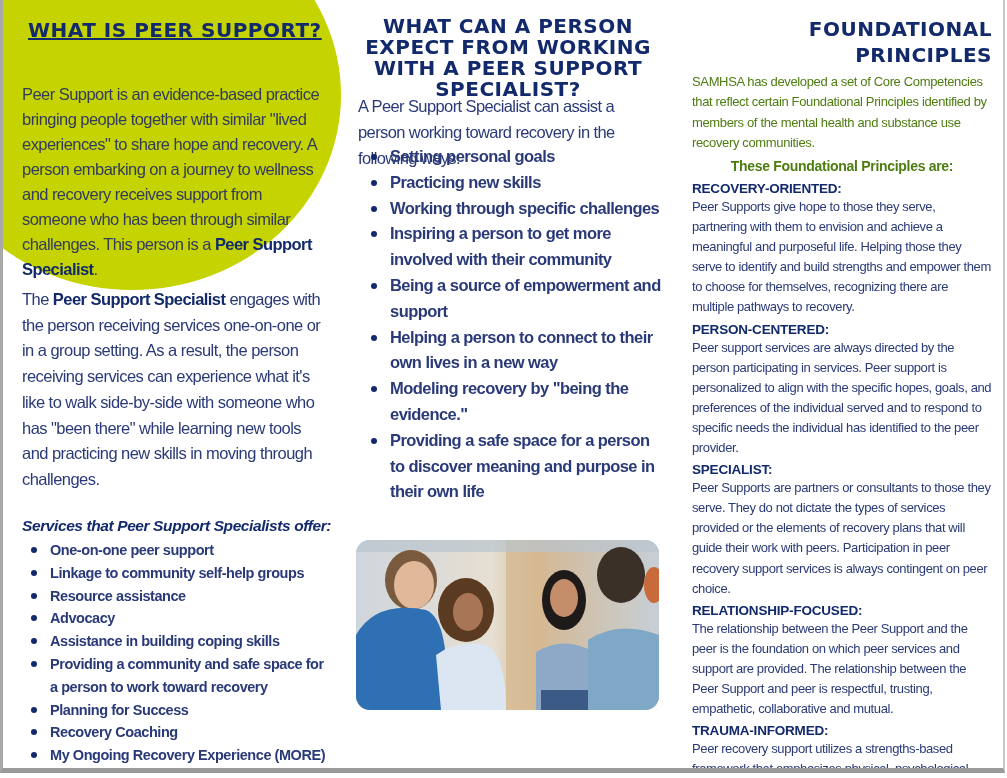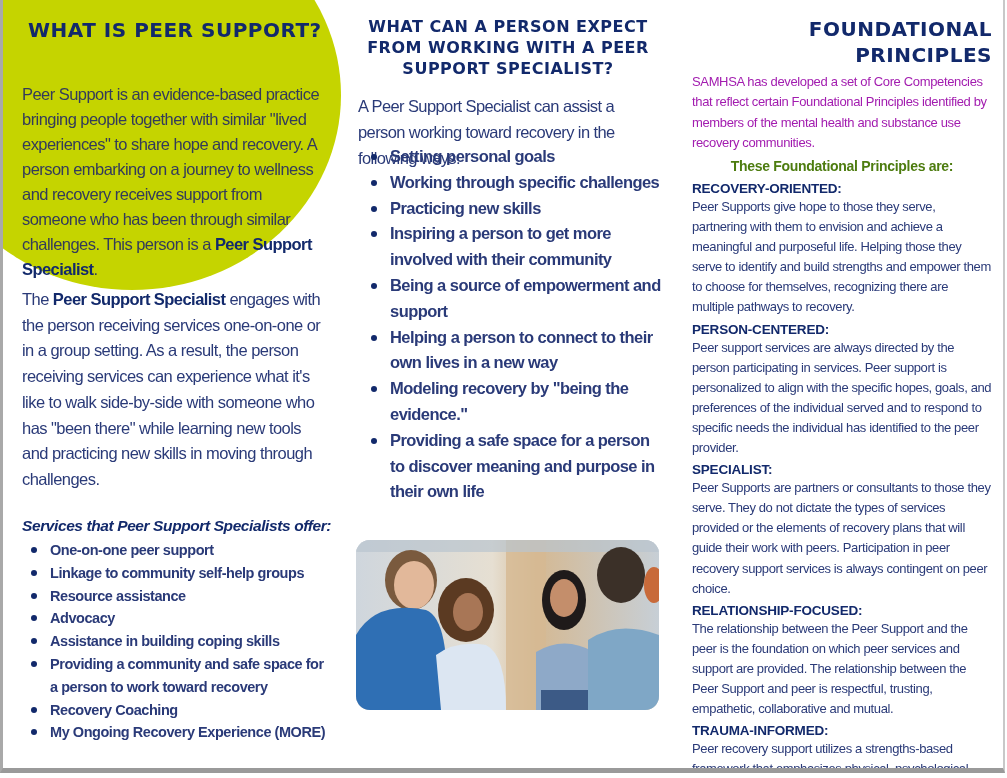--- a/index.html
+++ b/index.html
@@ -27,22 +27,22 @@
   .col { position:absolute; top:0; z-index:1; }
   .col1 { left:19px; width:310px; }
   .col2 { left:355px; width:300px; }
   .col3 { left:689px; width:300px; }
 
   h1.title {
     font-family:"DejaVu Sans", sans-serif;
     font-weight:bold; color:#12296b;
     margin:0; letter-spacing:0.5px;
   }
-  .t1 { position:absolute; left:6px; top:18px; font-size:20px; white-space:nowrap; }
-  .t2 { position:absolute; left:0; top:16px; width:300px; text-align:center; font-size:16px; line-height:21px; }
+  .t1 { position:absolute; left:6px; top:18px; font-size:20px; white-space:nowrap;text-decoration:underline; }
+  .t2 { position:absolute; left:0; top:16px; width:300px; text-align:center; font-size:20px; line-height:21px; }
   .t3 { position:absolute; left:0; top:16px; width:300px; text-align:right; font-size:20px; line-height:26px; }
   p { margin:0; }
   .para1 { position:absolute; top:82px; width:300px; font-size:16.5px; line-height:25px; color:#333b5a; letter-spacing:-0.55px; }
   .para2 { position:absolute; top:287px; width:300px; font-size:16.5px; line-height:25.7px; color:#2a3a78; letter-spacing:-0.55px; }
   b.bold { color:#12296b; font-weight:bold; }
   .svc-head { position:absolute; top:517px; font-size:15.5px; font-weight:bold; color:#12296b; letter-spacing:-0.4px; white-space:nowrap;font-style:italic; }
   ul { margin:0; padding:0; list-style:none; }
   .svc-list { position:absolute; top:539px; left:0; width:310px; }
   .svc-list li, .ways-list li {
     position:relative; padding-left:28px; color:#2a3a78;font-weight:bold;
@@ -57,21 +57,21 @@
   .ways-list { position:absolute; top:144px; left:4px; width:300px; }
   .ways-list li { font-size:16.5px; line-height:25.8px; letter-spacing:-0.55px; }
   .ways-list li::before { top:10px; }
 
   .photo {
     position:absolute; left:-2px; top:540px; width:303px; height:170px;
     border-radius:14px; overflow:hidden;
     background:linear-gradient(180deg,#c9d3dc 0%,#e8e4dc 40%,#d7c5aa 100%);
   }
 
-  .intro3 { position:absolute; top:72px; width:300px; font-size:13px; line-height:20.3px; color:#a21caf; letter-spacing:-0.35px; }
+  .intro3 { position:absolute; top:72px; width:300px; font-size:13px; line-height:20.3px; color:#4d7c0f; letter-spacing:-0.35px; }
   .sub3 { position:absolute; top:158px; width:300px; text-align:center; font-size:14px; font-weight:bold; color:#4d7c0f; letter-spacing:-0.3px; }
   .principles { position:absolute; top:180px; width:300px; }
   .pr-head { font-size:13.5px; font-weight:bold; color:#12296b; line-height:17px; letter-spacing:-0.2px; }
   .pr-body { font-size:13px; line-height:20.1px; color:#2a3a78; letter-spacing:-0.38px; margin-bottom:3px; }
 </style>
 </head>
 <body>
 
 <div class="page">
   <div class="blob"></div>
@@ -81,32 +81,33 @@
     <p class="para1"><span>Peer Support is an evidence-based practice bringing people together with similar "lived experiences" to share hope and recovery. A person embarking on a journey to wellness and recovery receives support from someone who has been through similar challenges. This person is a </span><b class="bold">Peer Support Specialist</b><span>.</span></p>
     <p class="para2"><span>The </span><b class="bold">Peer Support Specialist</b><span> engages with the person receiving services one-on-one or in a group setting. As a result, the person receiving services can experience what it's like to walk side-by-side with someone who has "been there" while learning new tools and practicing new skills in moving through challenges.</span></p>
     <div class="svc-head">Services that Peer Support Specialists offer:</div>
     <ul class="svc-list">
       <li>One-on-one peer support</li>
       <li>Linkage to community self-help groups</li>
       <li>Resource assistance</li>
       <li>Advocacy</li>
       <li>Assistance in building coping skills</li>
       <li>Providing a community and safe space for a person to work toward recovery</li>
+      <li>Planning for Success</li>
       <li>Recovery Coaching</li>
       <li>My Ongoing Recovery Experience (MORE)</li>
     </ul>
   </section>
 
   <section class="col col2">
     <h1 class="title t2">WHAT CAN A PERSON EXPECT FROM WORKING WITH A PEER SUPPORT SPECIALIST?</h1>
     <p class="intro2">A Peer Support Specialist can assist a person working toward recovery in the following ways:</p>
     <ul class="ways-list">
       <li>Setting personal goals</li>
+      <li>Practicing new skills</li>
       <li>Working through specific challenges</li>
-      <li>Practicing new skills</li>
       <li>Inspiring a person to get more involved with their community</li>
       <li>Being a source of empowerment and support</li>
       <li>Helping a person to connect to their own lives in a new way</li>
       <li>Modeling recovery by "being the evidence."</li>
       <li>Providing a safe space for a person to discover meaning and purpose in their own life</li>
     </ul>
     <div class="photo" aria-label="group-support-session-photo">
       <svg width="303" height="170" viewBox="0 0 303 170">
         <defs>
           <linearGradient id="bg" x1="0" y1="0" x2="1" y2="0">

